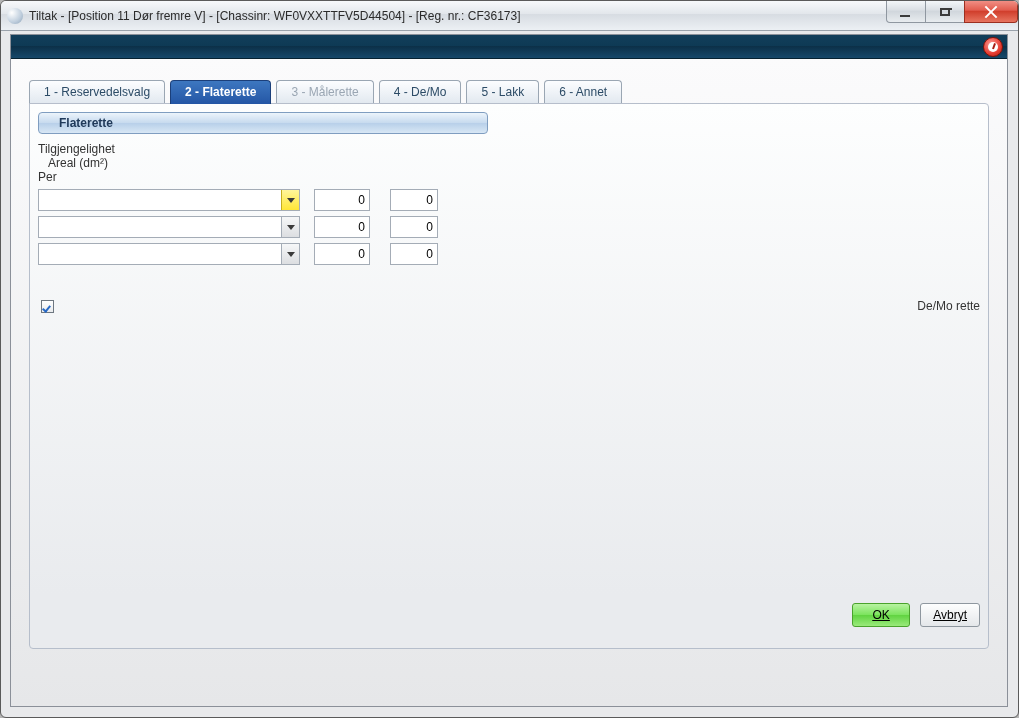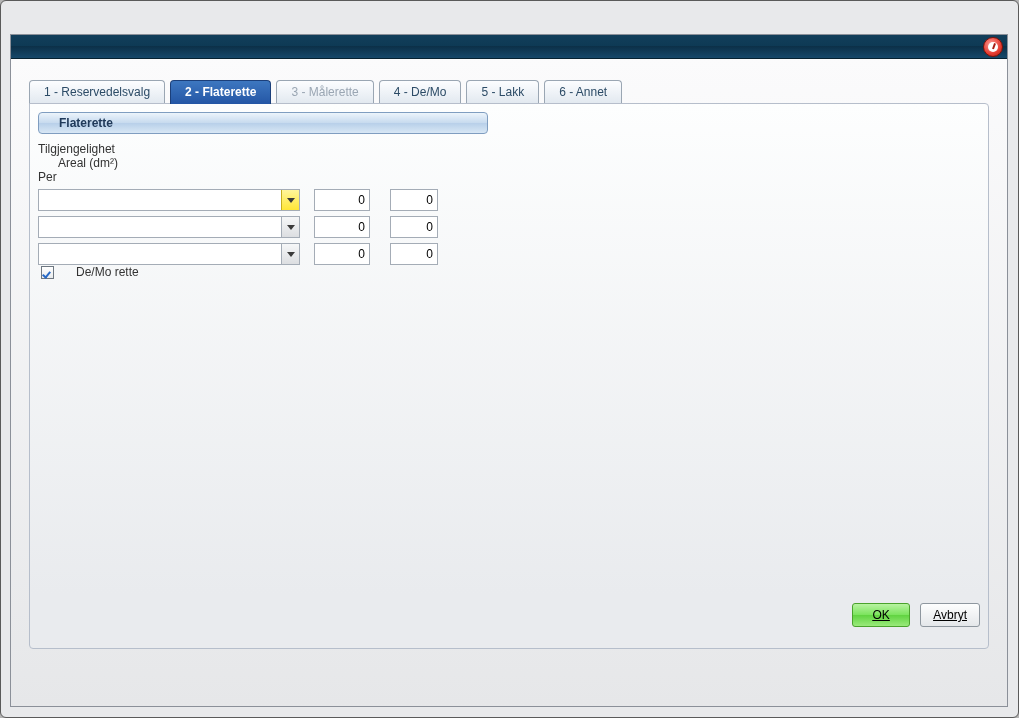--- a/index.html
+++ b/index.html
@@ -122,21 +122,21 @@
     border-radius:4px;
     background:linear-gradient(#ecf4fb,#c8dbef 48%,#b7cfe9 50%,#d8e7f5);
     color:#203a5a; font-weight:bold;
     padding-left:20px;
     margin-bottom:8px;
   }
   .hint { color:#333; margin:2px 0 14px 2px; }
 
   .cols-head { display:flex;flex-direction:column; }
   .cols-head .h1 { width:270px; }
-  .cols-head .h2 { width:80px; text-align:right; }
+  .cols-head .h2 { width:80px; text-align:center; }
   .cols-head .h3 { width:60px; text-align:left; }
 
   .row { display:flex; align-items:center; margin-top:5px; }
   .combo {
     width:262px; height:22px;
     border:1px solid #a4acb6; background:#fff;
     position:relative;
   }
   .combo .dd {
     position:absolute; right:0; top:0; width:18px; height:100%;
@@ -151,21 +151,21 @@
     border-top:5px solid #3a3a3a;
   }
   .num {
     width:56px; height:22px;
     border:1px solid #a4acb6; background:#fff;
     text-align:right; padding:0 4px; font:inherit;
     margin-left:14px;
   }
   .num.per { width:48px; margin-left:20px; }
 
-  .chk-row { display:flex; align-items:center; gap:22px; padding-left:3px; }
+  .chk-row { margin-top:34px; display:flex; align-items:center; gap:22px; padding-left:3px;justify-content:space-between; }
   .chk {
     width:13px; height:13px; border:1px solid #6e7781;
     background:linear-gradient(#fff,#e9ebed);
     display:flex; align-items:center; justify-content:center;
   }
   .chk .mark {
     width:9px; height:9px; position:relative;
   }
   .chk .mark::after {
     content:""; position:absolute; left:1px; top:2px;
@@ -187,20 +187,35 @@
     background:linear-gradient(#b8f3a1,#7de45f 48%,#5fd33f 50%,#9aea7b);
     border-color:#4aa22c;
   }
   .btn .ul { text-decoration:underline; }
 </style>
 </head>
 <body>
 
 <div class="window">
 
+  <div class="titlebar">
+    <span class="app-icon"></span>
+    <span class="title-text">Tiltak - [Position 11 Dør fremre V] - [Chassinr: WF0VXXTTFV5D44504] - [Reg. nr.: CF36173]</span>
+    <div class="win-controls">
+      <div class="win-btn min">
+          <span class="g"></span>
+        </div>
+      <div class="win-btn max">
+          <span class="g"></span>
+        </div>
+      <div class="win-btn close">
+          <span class="g"></span>
+        </div>
+    </div>
+  </div>
 
   <div class="inner">
     <div class="ribbon">
       <div class="clock-icon"></div>
     </div>
 
     <div class="client">
 
       <div class="tabstrip">
         <div class="tab"><span>1 - Reservedelsvalg</span></div>

